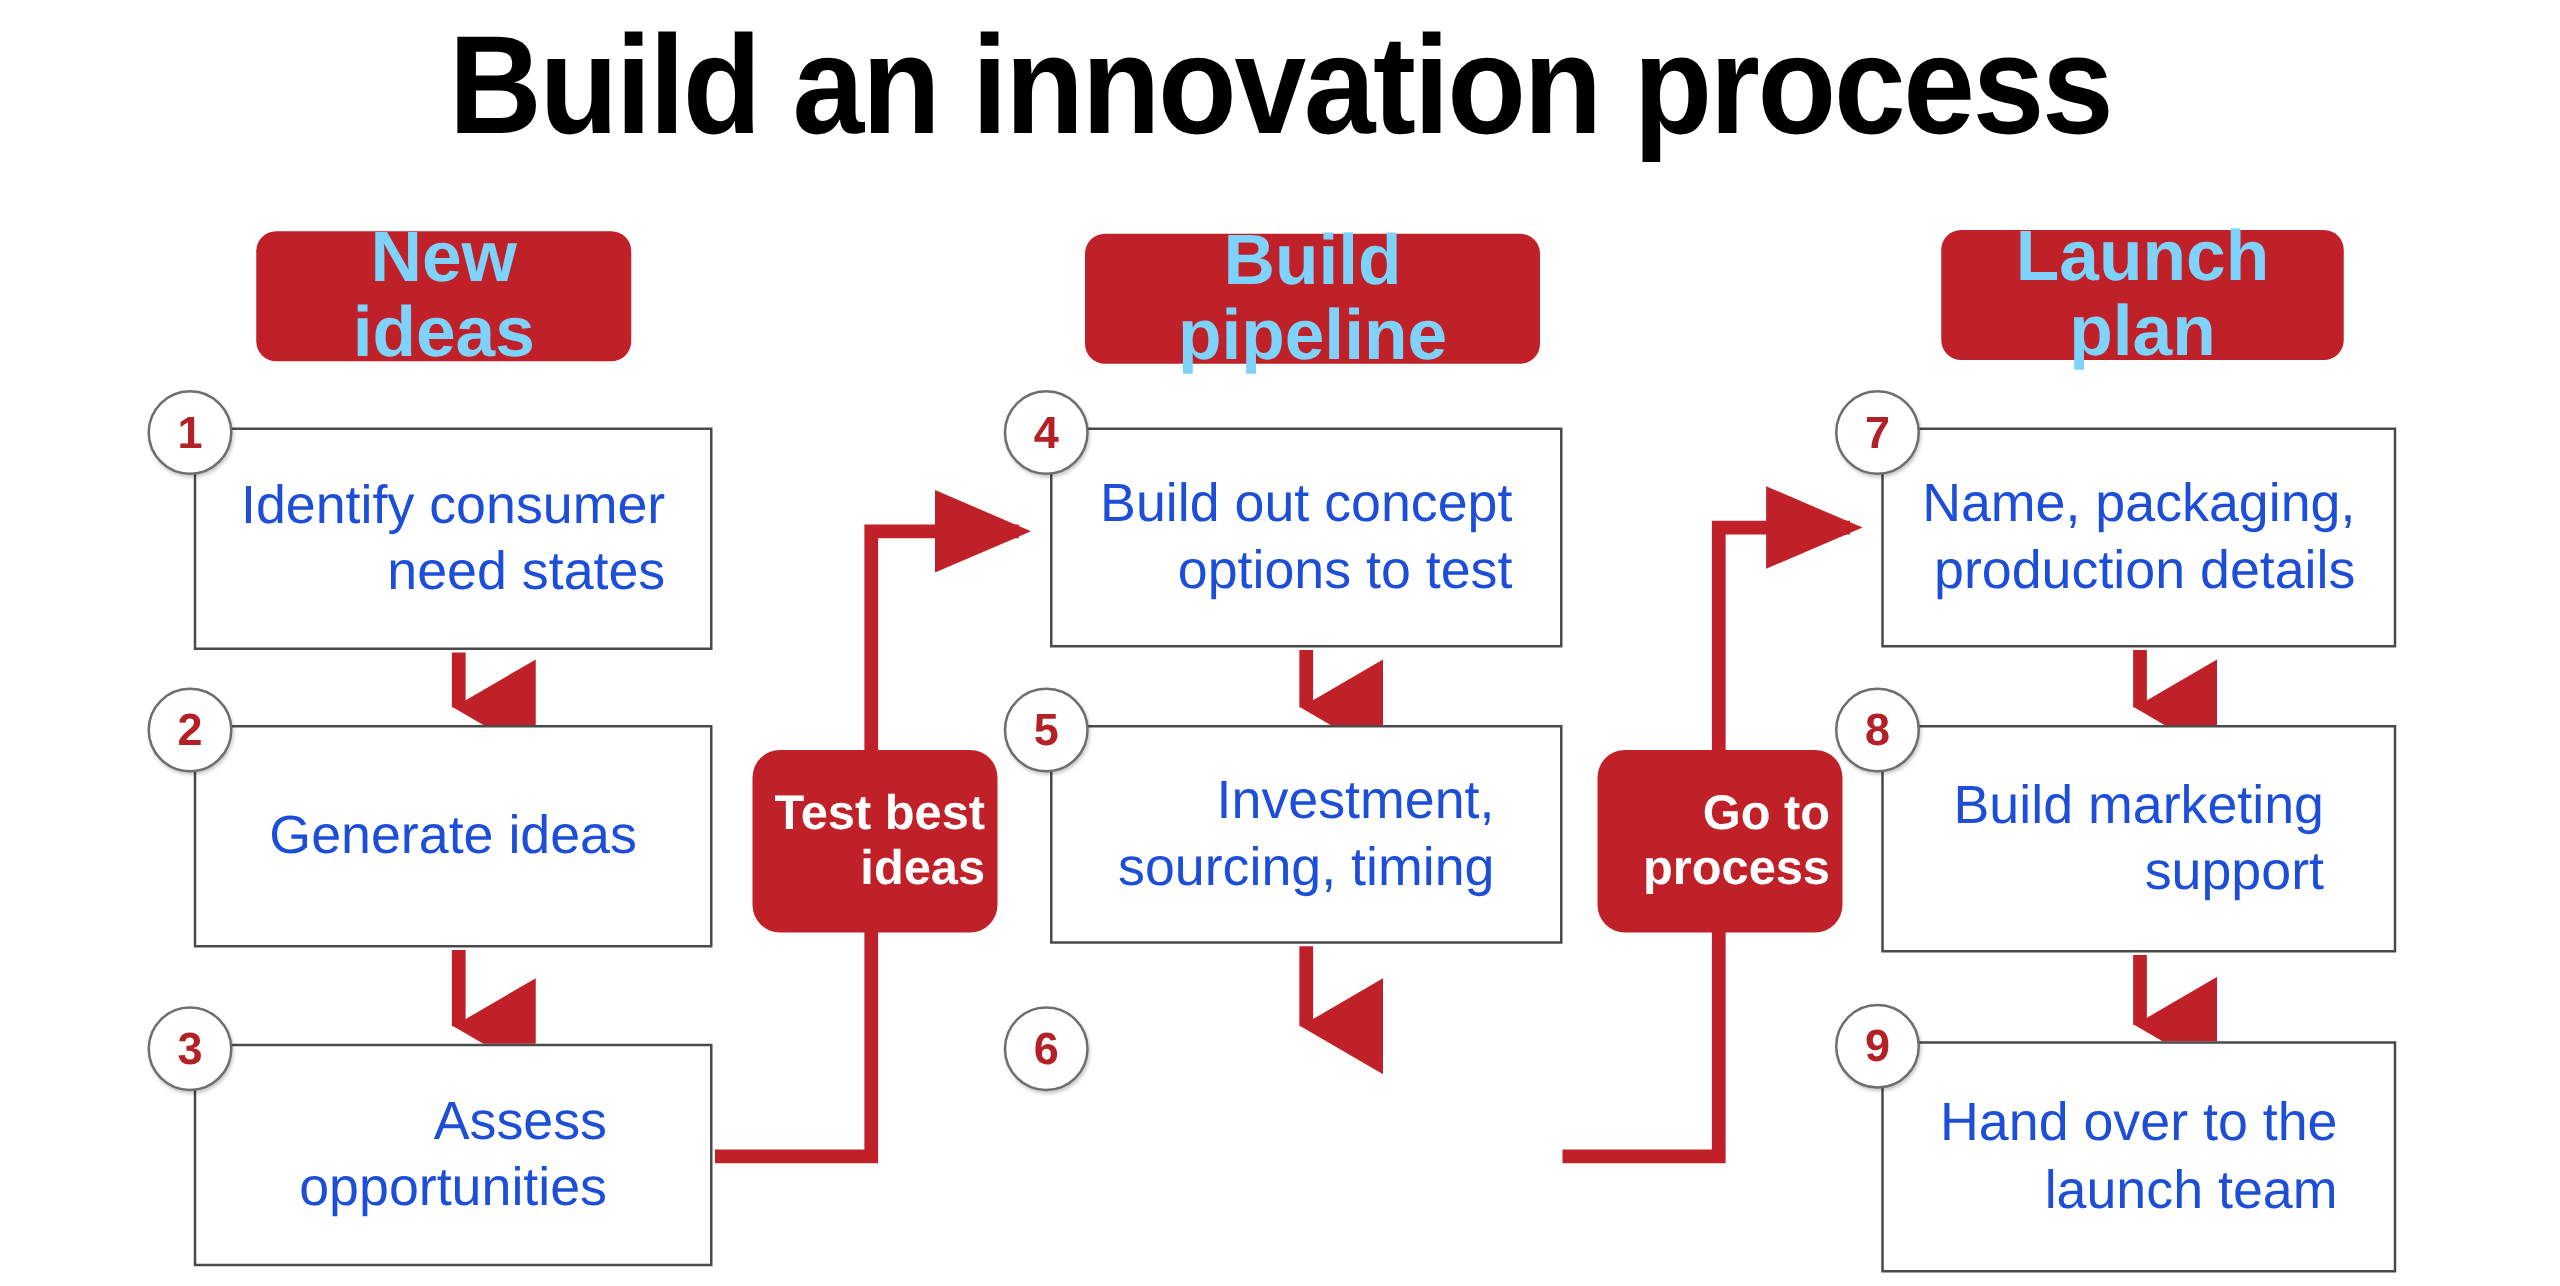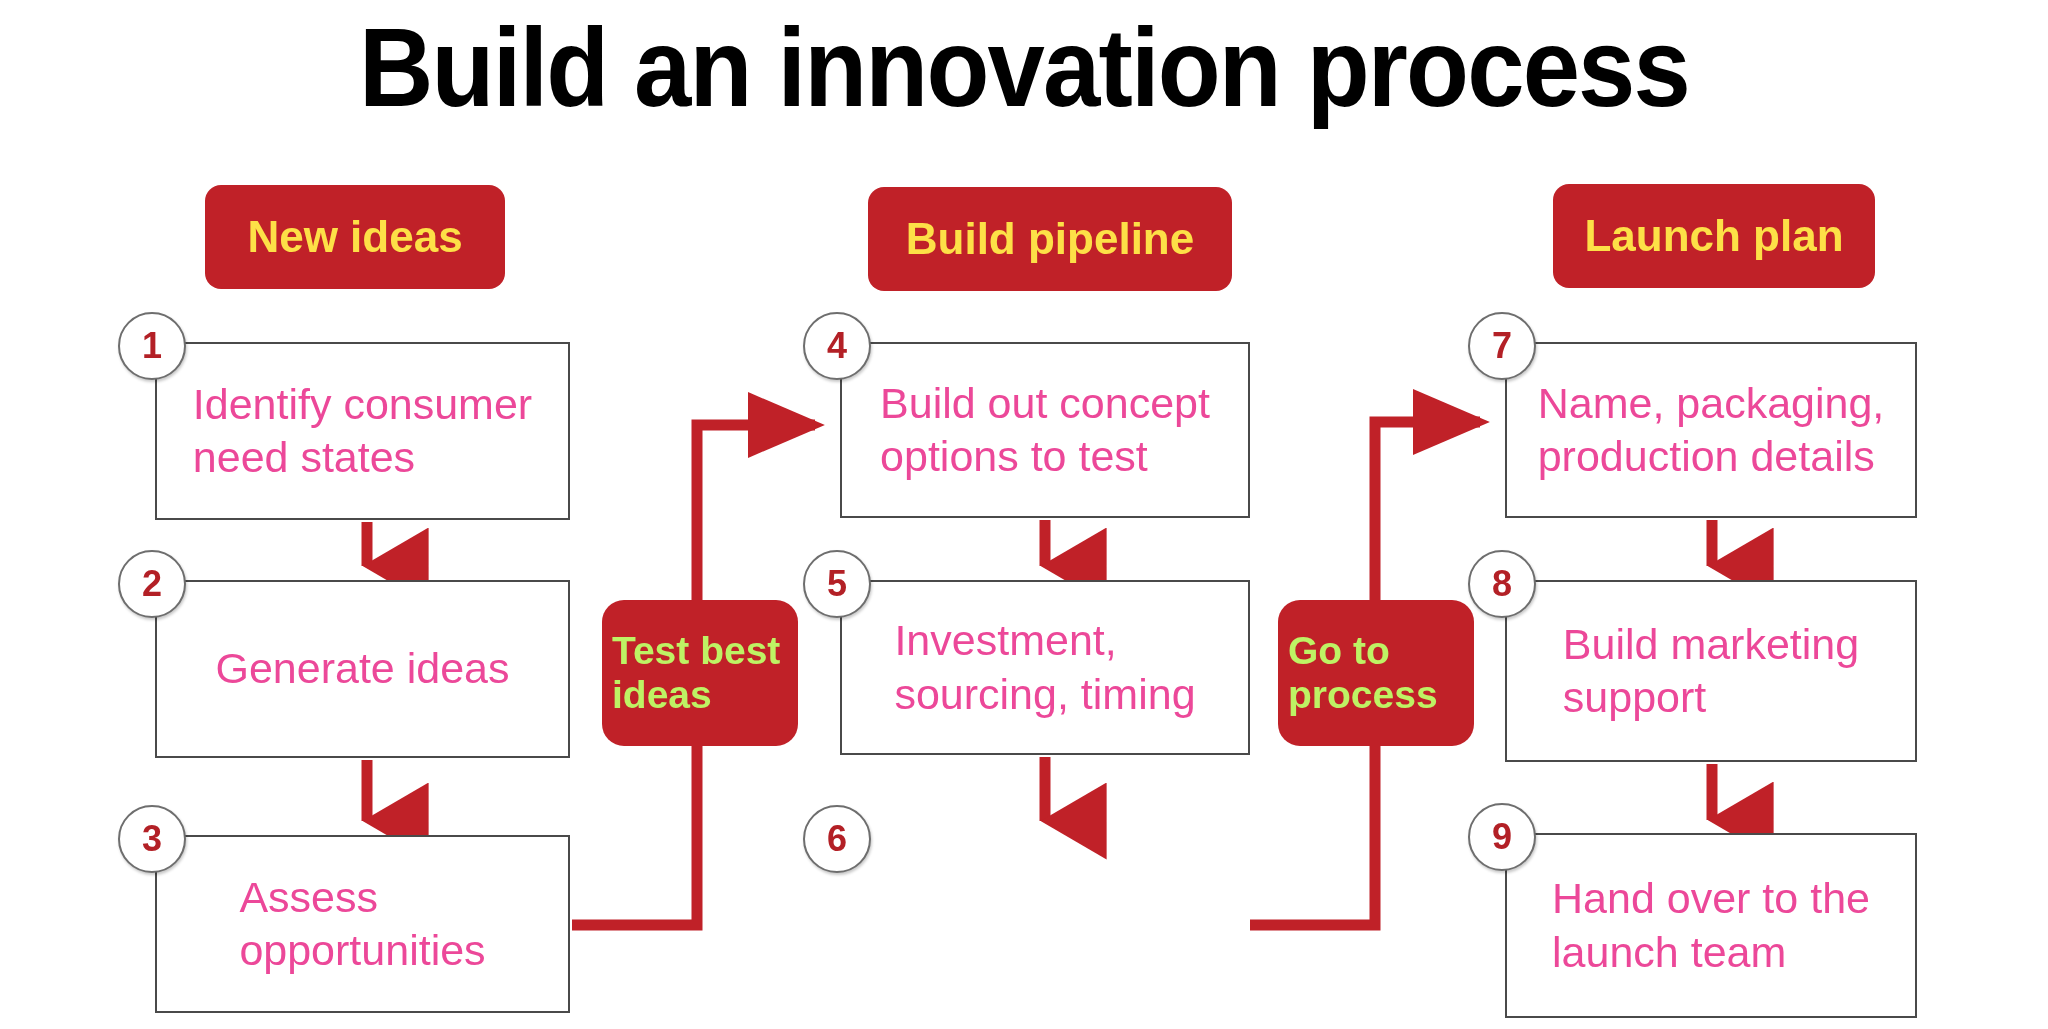--- a/index.html
+++ b/index.html
@@ -46,66 +46,66 @@
     width: 2048px;
     height: 1029px;
     pointer-events: none;
   }
 
   
   .phase-pill {
     position: absolute;
     background: #C02128;
     border-radius: 16px;
-    color: #fde047;
-    font-weight: 700;
-    font-size: 44px;
+    color: #7dd3fc;
+    font-weight: 700;
+    font-size: 57px;
     line-height: 1.05;
     display: flex;
     align-items: center;
     justify-content: center;
     text-align: center;
     box-sizing: border-box;
     padding: 4px 14px;
   }
 
   
   .connector-pill {
     position: absolute;
     background: #C02128;
     border-radius: 22px;
-    color: #bef264;
+    color: #ffffff;
     font-weight: 700;
     font-size: 39px;
     line-height: 1.12;
     display: flex;
     align-items: center;
     justify-content: center;
-    text-align: left;
+    text-align: right;
     box-sizing: border-box;
     padding: 6px 10px;
     z-index: 6;
   }
 
   
   .step-box {
     position: absolute;
     border: 2px solid #4a4a4a;
     background: #ffffff;
     box-sizing: border-box;
     display: flex;
     align-items: center;
     justify-content: center;
     z-index: 3;
   }
   .step-text {
     font-size: 43px;
     line-height: 1.24;
-    color: #ec4899;
-    text-align: left;
+    color: #1d4ed8;
+    text-align: right;
     padding: 0 16px;
     white-space: pre-line;
   }
 
   
   .step-number {
     position: absolute;
     width: 68px;
     height: 68px;
     border-radius: 50%;

